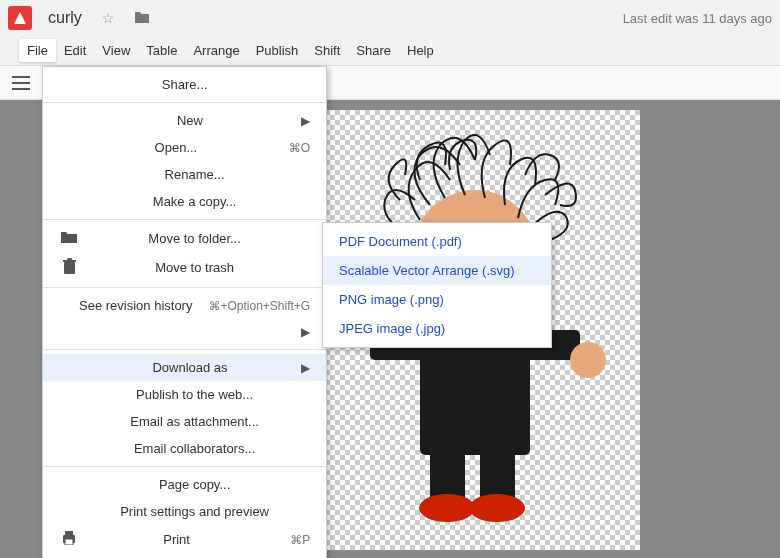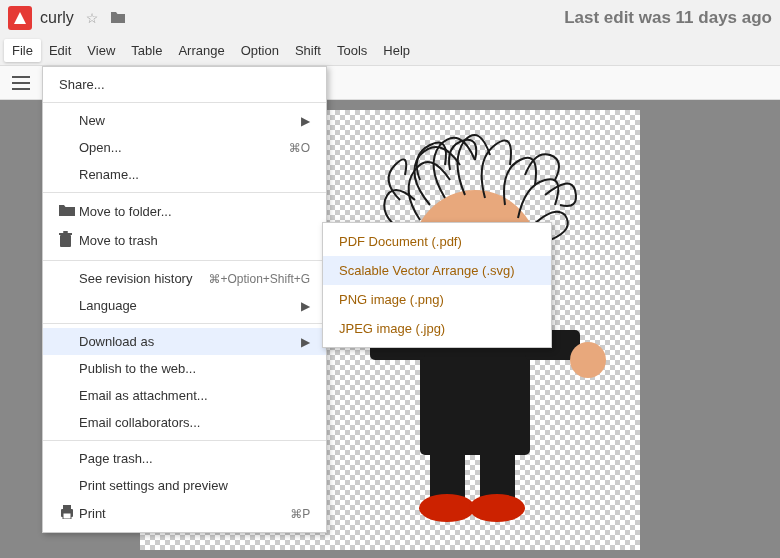--- a/index.html
+++ b/index.html
@@ -1,32 +1,32 @@
 <!DOCTYPE html>
 <html><head>
   <meta charset="utf-8">
   <style>
     * { margin: 0; padding: 0; box-sizing: border-box; }
     body { width: 780px; height: 558px; font-family: Arial, sans-serif; font-size: 13px; background: #f1f1f1; overflow: hidden; position: relative; }
 
     
     .title-bar {
-      display: flex; align-items: center; height: 36px; background: #f1f1f1; padding: 0 8px; gap: 8px;
+      display: flex; align-items: center; height: 36px; background: #f1f1f1; padding: 0 8px; gap: 16px;
     }
     .app-logo {
       width: 24px; height: 24px; background: #e53935; border-radius: 3px; display: flex; align-items: center; justify-content: center; color: white; font-size: 14px; font-weight: bold; flex-shrink: 0;
     }
     .doc-title { font-size: 16px; color: #333; font-weight: 400; }
     .doc-star { color: #999; font-size: 14px; cursor: pointer; margin-left: 4px; }
     .doc-folder { color: #999; font-size: 14px; cursor: pointer; margin-left: 4px; }
-    .last-edit { color: #777; font-size: 17px; margin-left: auto; font-weight: bold; }
+    .last-edit { color: #777; font-size: 13px; margin-left: auto; }
 
     
     .menu-bar {
-      display: flex; align-items: center; height: 30px; background: #f1f1f1; padding: 0 4px; border-bottom: 1px solid #ddd;
+      display: flex; align-items: center; height: 30px; background: #f1f1f1; padding: 0 19px; border-bottom: 1px solid #ddd;
     }
     .menu-item {
       padding: 4px 8px; cursor: pointer; border-radius: 2px; color: #333; font-size: 13px;
     }
     .menu-item.active { background: #fff; box-shadow: 0 1px 3px rgba(0,0,0,0.2); }
 
     
     .toolbar {
       display: flex; align-items: center; height: 34px; background: #f9f9f9; border-bottom: 1px solid #ddd; padding: 0 8px; gap: 4px;
     }
@@ -47,35 +47,35 @@
 
     
     .dropdown-overlay {
       position: absolute; top: 66px; left: 42px; z-index: 100;
     }
     .dropdown-menu {
       background: white; border: 1px solid #ccc; box-shadow: 2px 2px 6px rgba(0,0,0,0.25); min-width: 280px; padding: 4px 0;
     }
     .menu-separator { height: 1px; background: #e0e0e0; margin: 4px 0; }
     .menu-row {
-      display: flex; align-items: center; padding: 6px 16px; cursor: pointer; color: #333; position: relative;
+      display: flex; align-items: center; padding: 6px 16px; cursor: pointer; color: #333; position: relative; text-align: center;
     }
     .menu-row.highlighted { background: #e8f0fe; }
     .menu-row .label { flex: 1; }
     .menu-row .shortcut { color: #777; font-size: 12px; margin-left: 16px; }
     .menu-row .arrow { color: #555; font-size: 12px; margin-left: auto; }
     .menu-row .icon-left { width: 20px; flex-shrink: 0; }
     .menu-row-indent { padding-left: 36px; }
 
     
     .submenu {
       position: absolute; left: 280px; top: 156px; background: white; border: 1px solid #ccc; box-shadow: 2px 2px 6px rgba(0,0,0,0.25); min-width: 230px; padding: 4px 0; z-index: 101;
     }
     .submenu-row {
-      display: flex; align-items: center; padding: 7px 16px; cursor: pointer; color: #a16207; text-align: center;
+      display: flex; align-items: center; padding: 7px 16px; cursor: pointer; color: #1d4ed8; text-align: center;
     }
     .submenu-row.highlighted { background: #e8f0fe; }
 
     
     .character-container {
       position: absolute; right: 30px; top: 20px; width: 260px; height: 410px;
     }
   </style>
 </head>
 <body>
@@ -95,23 +95,23 @@
   </span>
   <span class="last-edit">Last edit was 11 days ago</span>
 </div>
 
 <div class="menu-bar">
   <div class="menu-item active">File</div>
   <div class="menu-item">Edit</div>
   <div class="menu-item">View</div>
   <div class="menu-item">Table</div>
   <div class="menu-item">Arrange</div>
-  <div class="menu-item">Option</div>
+  <div class="menu-item">Publish</div>
   <div class="menu-item">Shift</div>
-  <div class="menu-item">Tools</div>
+  <div class="menu-item">Share</div>
   <div class="menu-item">Help</div>
 </div>
 
 <div class="toolbar">
   <div class="toolbar-btn">
     <svg width="18" height="14" viewBox="0 0 18 14">
         <rect x="0" y="0" width="18" height="2" fill="#555"></rect>
         <rect x="0" y="6" width="18" height="2" fill="#555"></rect>
         <rect x="0" y="12" width="18" height="2" fill="#555"></rect>
       </svg>
@@ -195,20 +195,23 @@
       <span class="label">New</span>
       <span class="arrow">▶</span>
     </div>
     <div class="menu-row menu-row-indent">
       <span class="label">Open...</span>
       <span class="shortcut">⌘O</span>
     </div>
     <div class="menu-row menu-row-indent">
       <span class="label">Rename...</span>
     </div>
+    <div class="menu-row menu-row-indent">
+      <span class="label">Make a copy...</span>
+    </div>
 
     <div class="menu-separator"></div>
 
     <div class="menu-row">
       <span class="icon-left">
         <svg width="16" height="13" viewBox="0 0 16 13" fill="#555">
             <path d="M0 2h5l1.5 2H16v9H0z"></path>
           </svg>
       </span>
       <span class="label">Move to folder...</span>
@@ -224,21 +227,20 @@
       <span class="label">Move to trash</span>
     </div>
 
     <div class="menu-separator"></div>
 
     <div class="menu-row menu-row-indent">
       <span class="label">See revision history</span>
       <span class="shortcut">⌘+Option+Shift+G</span>
     </div>
     <div class="menu-row menu-row-indent">
-      <span class="label">Language</span>
       <span class="arrow">▶</span>
     </div>
 
     <div class="menu-separator"></div>
 
     <div class="menu-row menu-row-indent highlighted" style="background:#e8f0fe;">
       <span class="label">Download as</span>
       <span class="arrow">▶</span>
     </div>
     <div class="menu-row menu-row-indent">
@@ -247,21 +249,21 @@
     <div class="menu-row menu-row-indent">
       <span class="label">Email as attachment...</span>
     </div>
     <div class="menu-row menu-row-indent">
       <span class="label">Email collaborators...</span>
     </div>
 
     <div class="menu-separator"></div>
 
     <div class="menu-row menu-row-indent">
-      <span class="label">Page trash...</span>
+      <span class="label">Page copy...</span>
     </div>
     <div class="menu-row menu-row-indent">
       <span class="label">Print settings and preview</span>
     </div>
     <div class="menu-row">
       <span class="icon-left">
         <svg width="16" height="14" viewBox="0 0 16 14" fill="#555">
             <rect x="2" y="4" width="12" height="8" rx="1"></rect>
             <rect x="4" y="0" width="8" height="4"></rect>
             <rect x="4" y="8" width="8" height="6" fill="white" stroke="#555" stroke-width="1"></rect>

